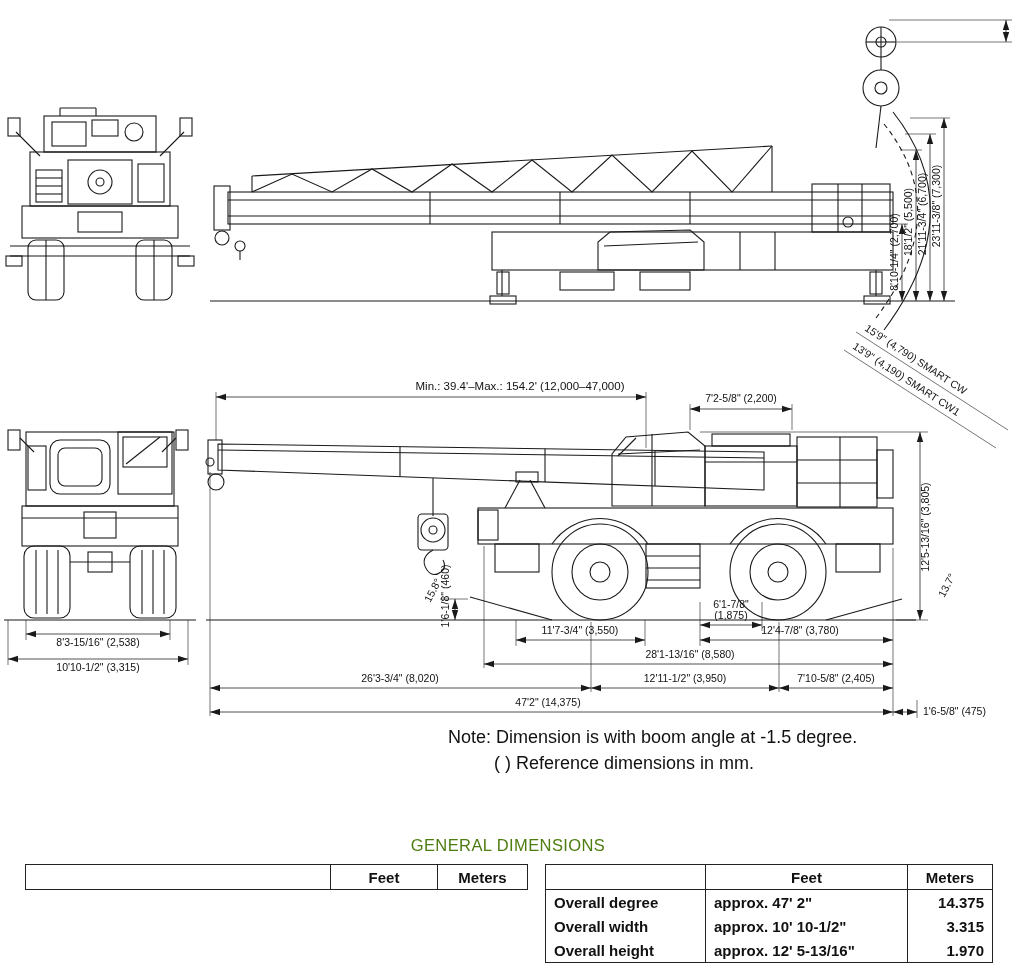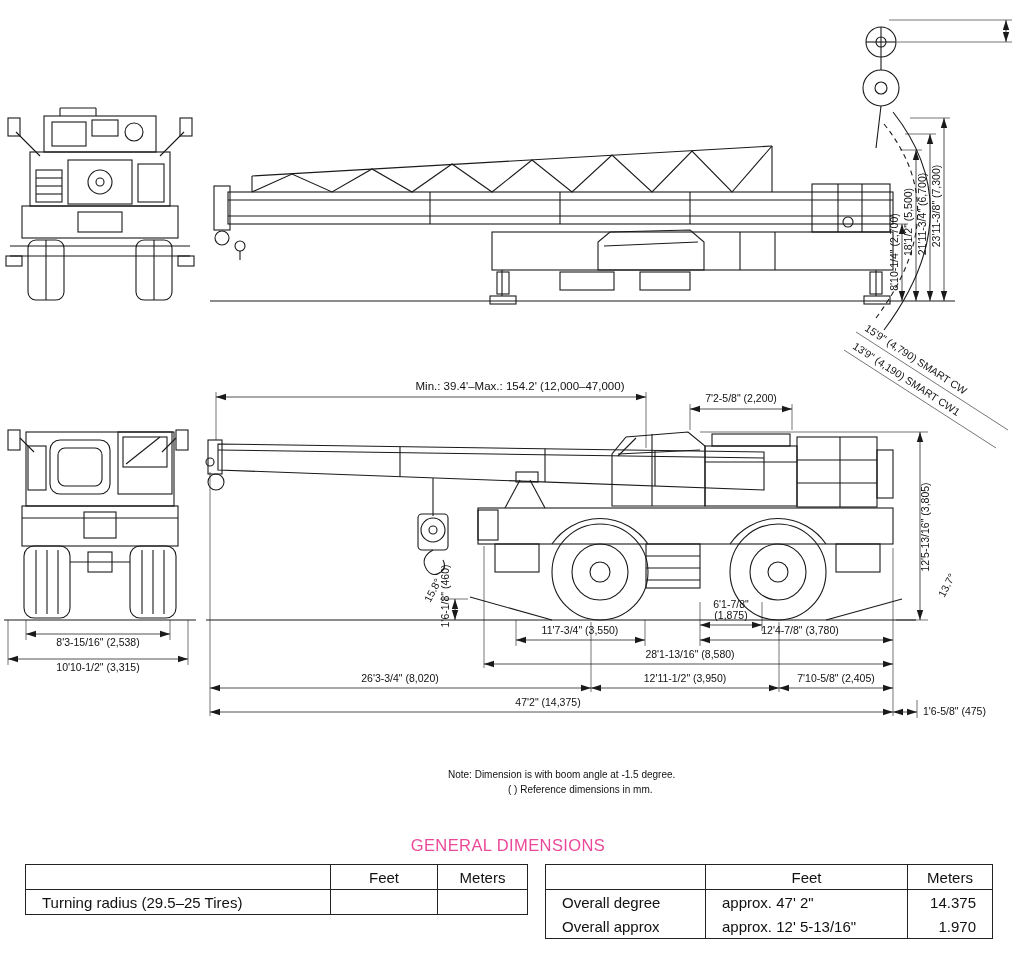--- a/index.html
+++ b/index.html
@@ -12,31 +12,31 @@
        { stroke:#1a1a1a; stroke-width:1.1; fill:none; stroke-linejoin:miter; }
   .wit { stroke:#1a1a1a; stroke-width:0.6; }
   .dim { stroke:#1a1a1a; stroke-width:0.75; fill:none;
          marker-start:url(#ar); marker-end:url(#ar); }
   .dash { stroke-dasharray:5 4; }
   .dt  { font-family:"Liberation Sans", sans-serif; font-size:10.5px; fill:#111; text-anchor:middle; }
   .dts { font-family:"Liberation Sans", sans-serif; font-size:10.5px; fill:#111; text-anchor:start; }
   .dtl { font-family:"Liberation Sans", sans-serif; font-size:11.5px; fill:#111; text-anchor:middle; }
 
   
-  .note-block { position:absolute; left:448px; top:768px; font-size:10px; line-height:1.45; }
-  .note-block .l2 { margin-left:60px; }
+  .note-block { position:absolute; left:448px; top:724px; font-size:18px; line-height:1.45; }
+  .note-block .l2 { margin-left:46px; }
 
   
   .section-title { position:absolute; left:0; top:836px; width:1016px; text-align:center;
-                   font-size:16.5px; letter-spacing:0.4px; color:#ec4899; }
+                   font-size:16.5px; letter-spacing:0.4px; color:#4d7c0f; }
 
   
   table.gd-table { position:absolute; top:864px; border-collapse:collapse; table-layout:fixed;
                    font-size:15px; color:#111; border:1.5px solid #222; }
-  .gd-table th, .gd-table td { height:24px; padding:0 16px; font-weight:normal; white-space:nowrap;
+  .gd-table th, .gd-table td { height:24px; padding:0 8px; font-weight:bold; white-space:nowrap;
                                overflow:hidden; }
   .gd-table th + th, .gd-table td + td { border-left:1px solid #222; }
   .gd-table tr.hdr th { border-bottom:1px solid #222; text-align:center; }
   .gd-table td.lbl { text-align:left; }
   .gd-table td.ind { padding-left:28px; }
   .gd-table td.val { text-align:left; }
   .gd-table td.num { text-align:right; }
 </style>
 </head>
 <body>
@@ -357,25 +357,20 @@
         <col style="width:305px">
         <col style="width:107px">
         <col style="width:90px">
       </colgroup>
   <tbody>
         <tr class="hdr">
     <th></th>
     <th>Feet</th>
     <th>Meters</th>
   </tr>
-  <tr>
-    <td class="lbl">Turning radius (29.5–25 Tires)</td>
-    <td class="val"></td>
-    <td class="num"></td>
-  </tr>
 </tbody>
     </table>
 
 <table class="gd-table" style="left:545px; width:447px;">
   <colgroup>
         <col style="width:160px">
         <col style="width:202px">
         <col style="width:85px">
       </colgroup>
   <tbody>
@@ -383,20 +378,25 @@
     <th></th>
     <th>Feet</th>
     <th>Meters</th>
   </tr>
   <tr>
     <td class="lbl">Overall degree</td>
     <td class="val">approx. 47' 2"</td>
     <td class="num">14.375</td>
   </tr>
   <tr>
-    <td class="lbl">Overall approx</td>
+    <td class="lbl">Overall width</td>
+    <td class="val">approx. 10' 10-1/2"</td>
+    <td class="num">3.315</td>
+  </tr>
+  <tr>
+    <td class="lbl">Overall height</td>
     <td class="val">approx. 12' 5-13/16"</td>
     <td class="num">1.970</td>
   </tr>
 </tbody>
     </table>
 
 </div>
 
 </body></html>

